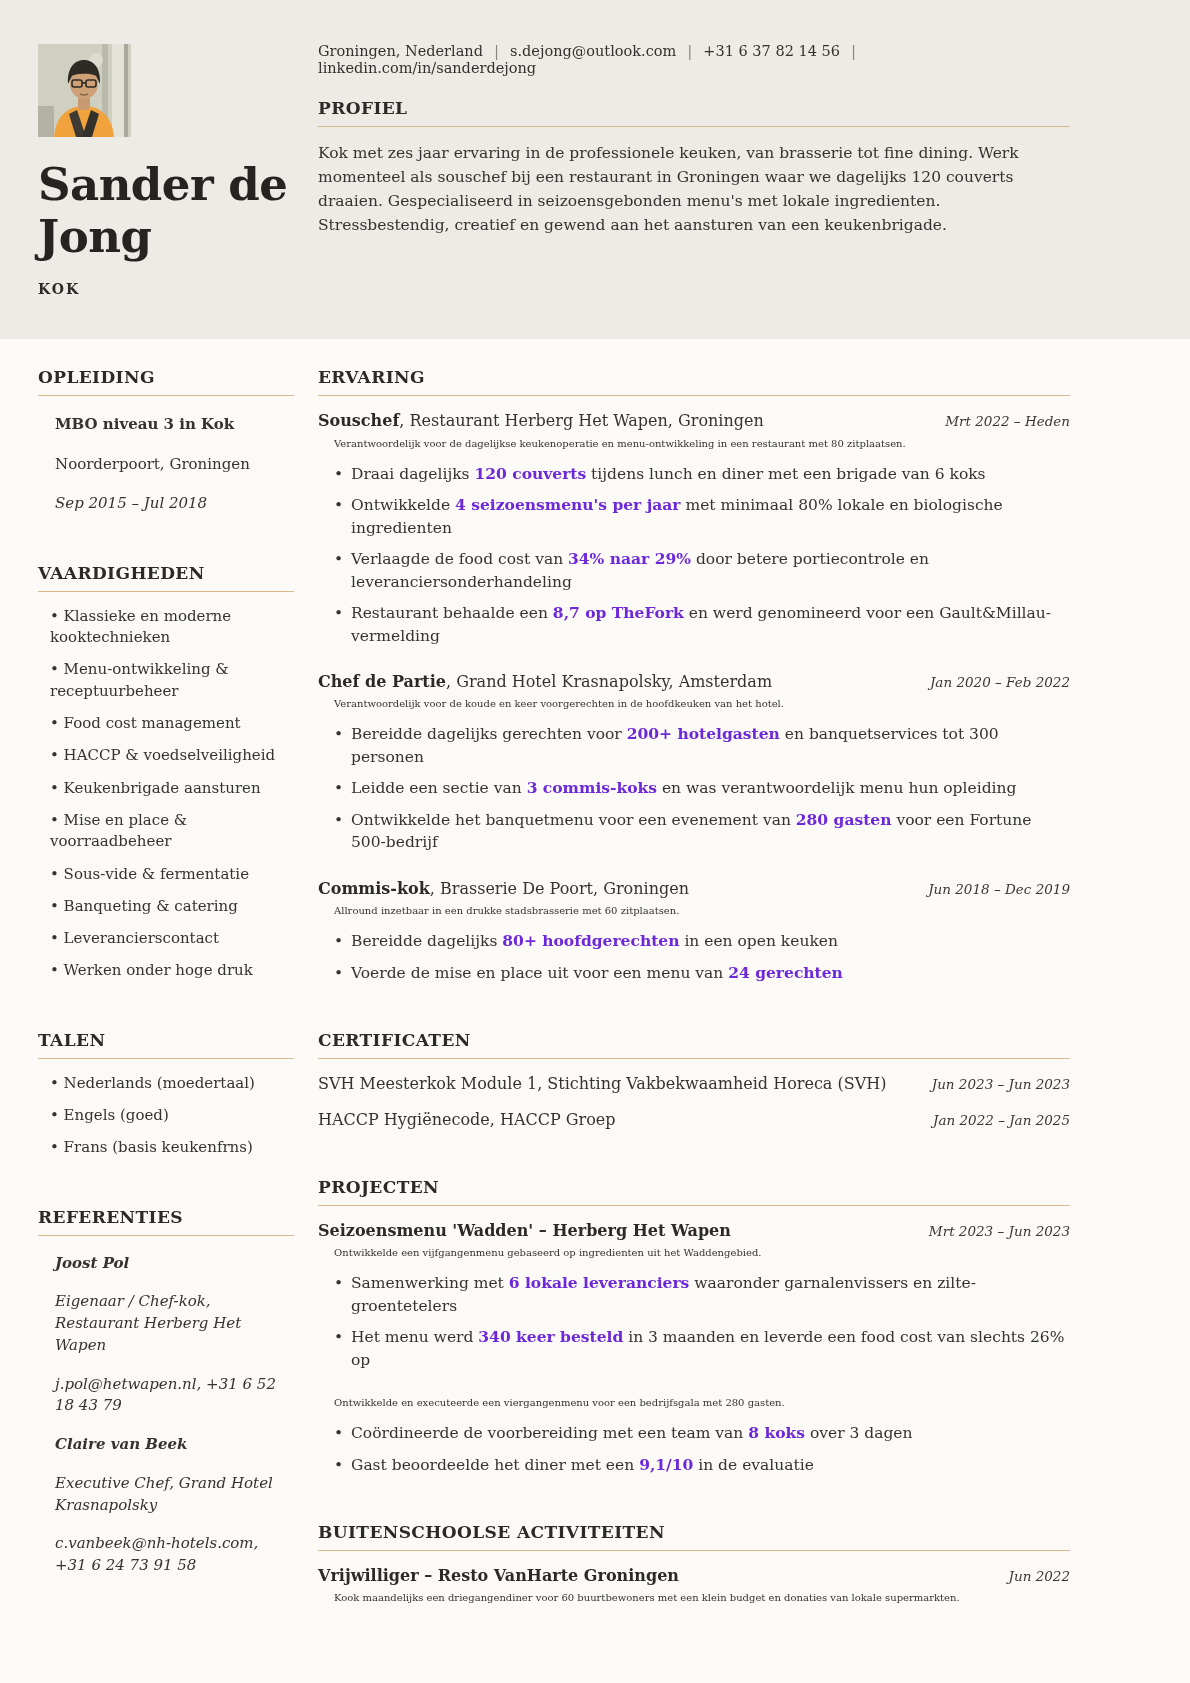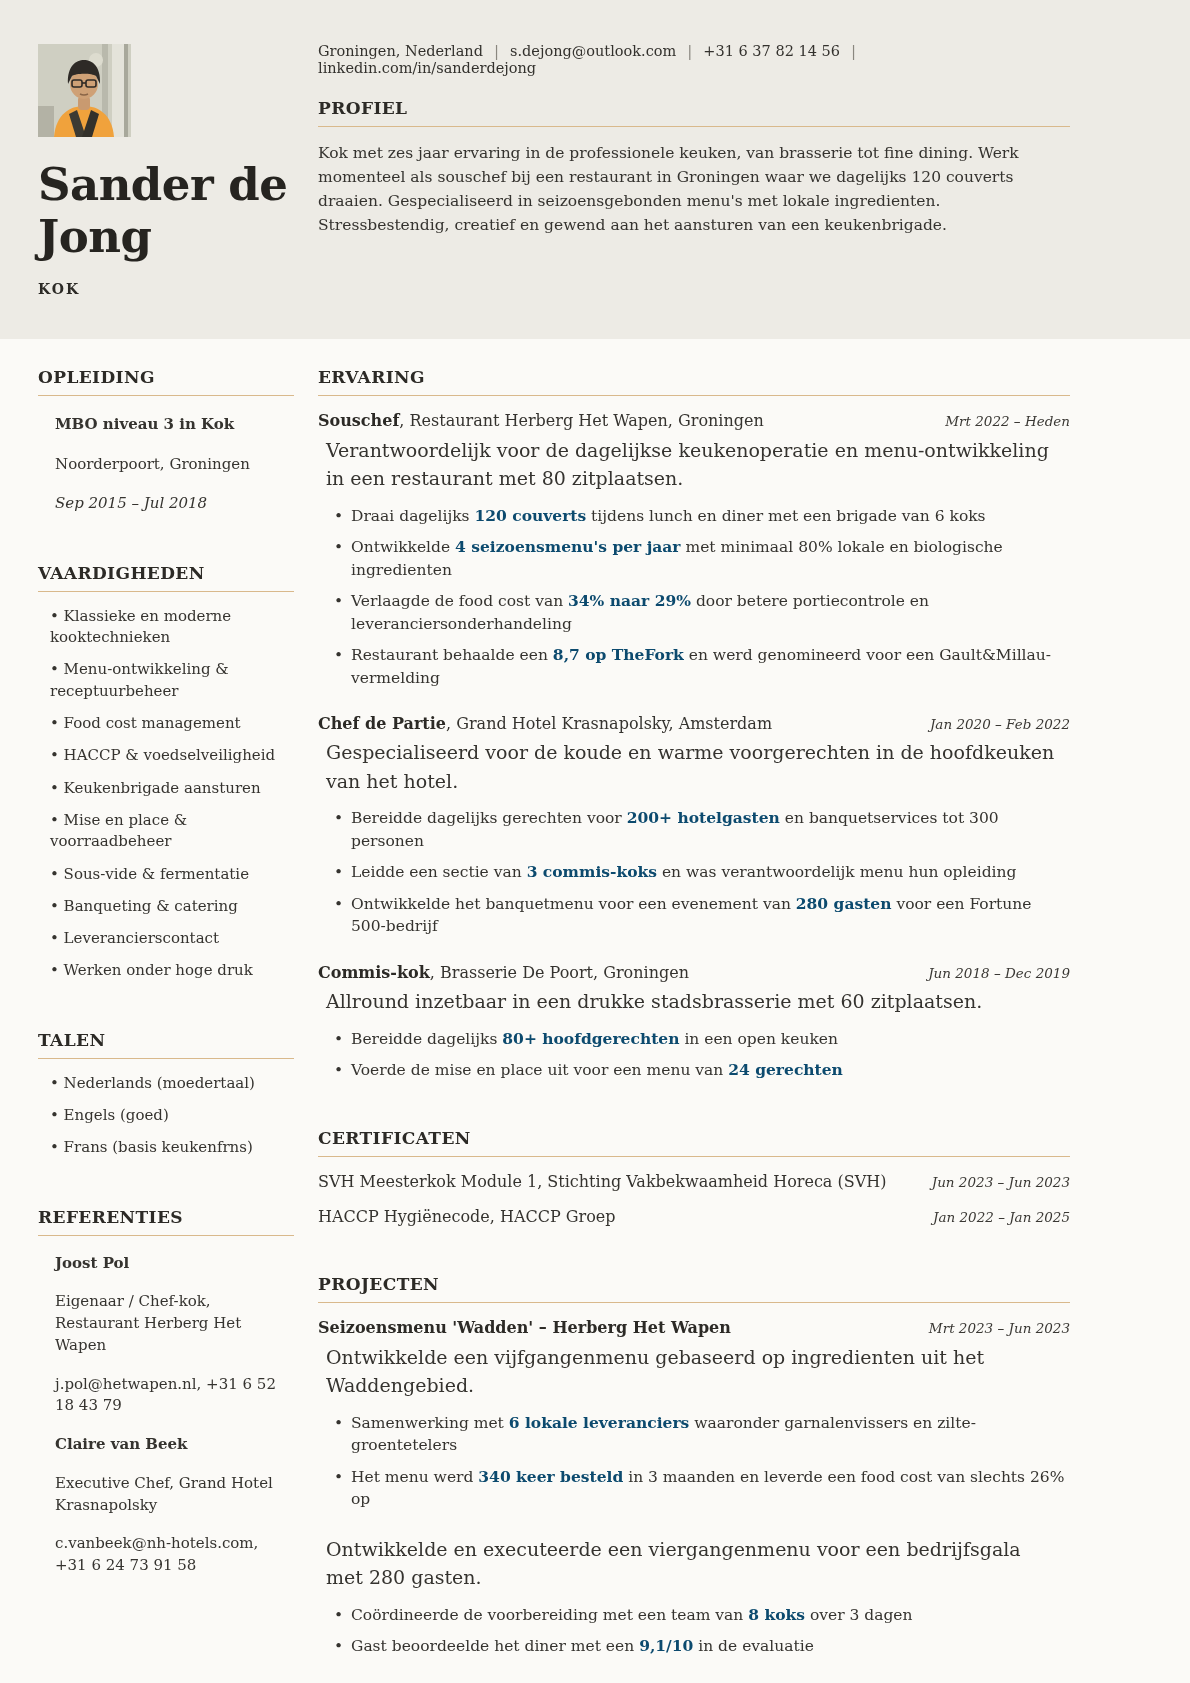--- a/index.html
+++ b/index.html
@@ -74,49 +74,49 @@
   .sidebar p { margin: 17px; font-size: 15px; line-height: 1.5; }
   .edu-degree { font-weight: 700; margin-bottom: 3px !important; }
   .edu-school { margin-bottom: 3px !important; }
   .edu-dates { font-style: italic; }
   ul.plain { list-style: none; margin: 12px; padding: 0; }
   ul.plain li { font-size: 15px; line-height: 1.42; margin-bottom: 11px; }
   ul.plain li:last-child { margin-bottom: 0; }
   .ref { margin-bottom: 16px; }
   .ref:last-child { margin-bottom: 0; }
   .ref-name { font-weight: 700; margin-bottom: 2px !important; }
-  .ref p { line-height: 1.45; }
+  .ref p { line-height: 1.45; font-style: italic; }
 
   
   .main-section { margin-bottom: 46px; }
   .main-section:last-child { margin-bottom: 0; }
   .entry { margin-bottom: 24px; }
   .entry:last-child { margin-bottom: 0; }
   .entry-head {
     display: flex;
     justify-content: space-between;
     align-items: baseline;
     gap: 32px;
     font-size: 16px;
     line-height: 1.4;
   }
   .entry-head .t { font-weight: 700; color: #2c2a26; }
   .date { font-style: italic; font-size: 13.5px; color: #3a3834; white-space: nowrap; flex: 0 0 auto; }
-  .summary { margin: 3px 8px 0; font-size: 19px; line-height: 1.5; }
+  .summary { margin: 3px 16px 0; font-size: 10px; line-height: 1.5; }
   ul.bullets { list-style: none; margin: 12px 0 0; padding: 0 0 0 16px; }
   ul.bullets li {
     display: grid;
     grid-template-columns: 17px 1fr;
     font-size: 15.5px;
     line-height: 1.45;
     margin-bottom: 9px;
   }
   ul.bullets li:last-child { margin-bottom: 0; }
   ul.bullets .blt { color: #35332f; }
-  .b { font-weight: 700; color: #0c4a6e; }
+  .b { font-weight: 700; color: #6d28d9; }
   .cert-row {
     display: flex;
     justify-content: space-between;
     align-items: baseline;
     gap: 32px;
     font-size: 16px;
     margin-bottom: 13px;
     line-height: 1.4;
   }
   .cert-row:last-child { margin-bottom: 0; }
@@ -258,21 +258,21 @@
                   <span class="blt">•</span>
                   <span><span>Restaurant behaalde een </span><span class="b">8,7 op TheFork</span><span> en werd genomineerd voor een Gault&amp;Millau-vermelding</span></span>
                 </li>
               </ul>
             </article>
             <article class="entry">
               <div class="entry-head">
                 <span><span class="t">Chef de Partie</span><span>, Grand Hotel Krasnapolsky, Amsterdam</span></span>
                 <span class="date">Jan 2020 – Feb 2022</span>
               </div>
-              <p class="summary">Gespecialiseerd voor de koude en warme voorgerechten in de hoofdkeuken van het hotel.</p>
+              <p class="summary">Verantwoordelijk voor de koude en keer voorgerechten in de hoofdkeuken van het hotel.</p>
               <ul class="bullets">
                 <li>
                   <span class="blt">•</span>
                   <span><span>Bereidde dagelijks gerechten voor </span><span class="b">200+ hotelgasten</span><span> en banquetservices tot 300 personen</span></span>
                 </li>
                 <li>
                   <span class="blt">•</span>
                   <span><span>Leidde een sectie van </span><span class="b">3 commis-koks</span><span> en was verantwoordelijk menu hun opleiding</span></span>
                 </li>
                 <li>

